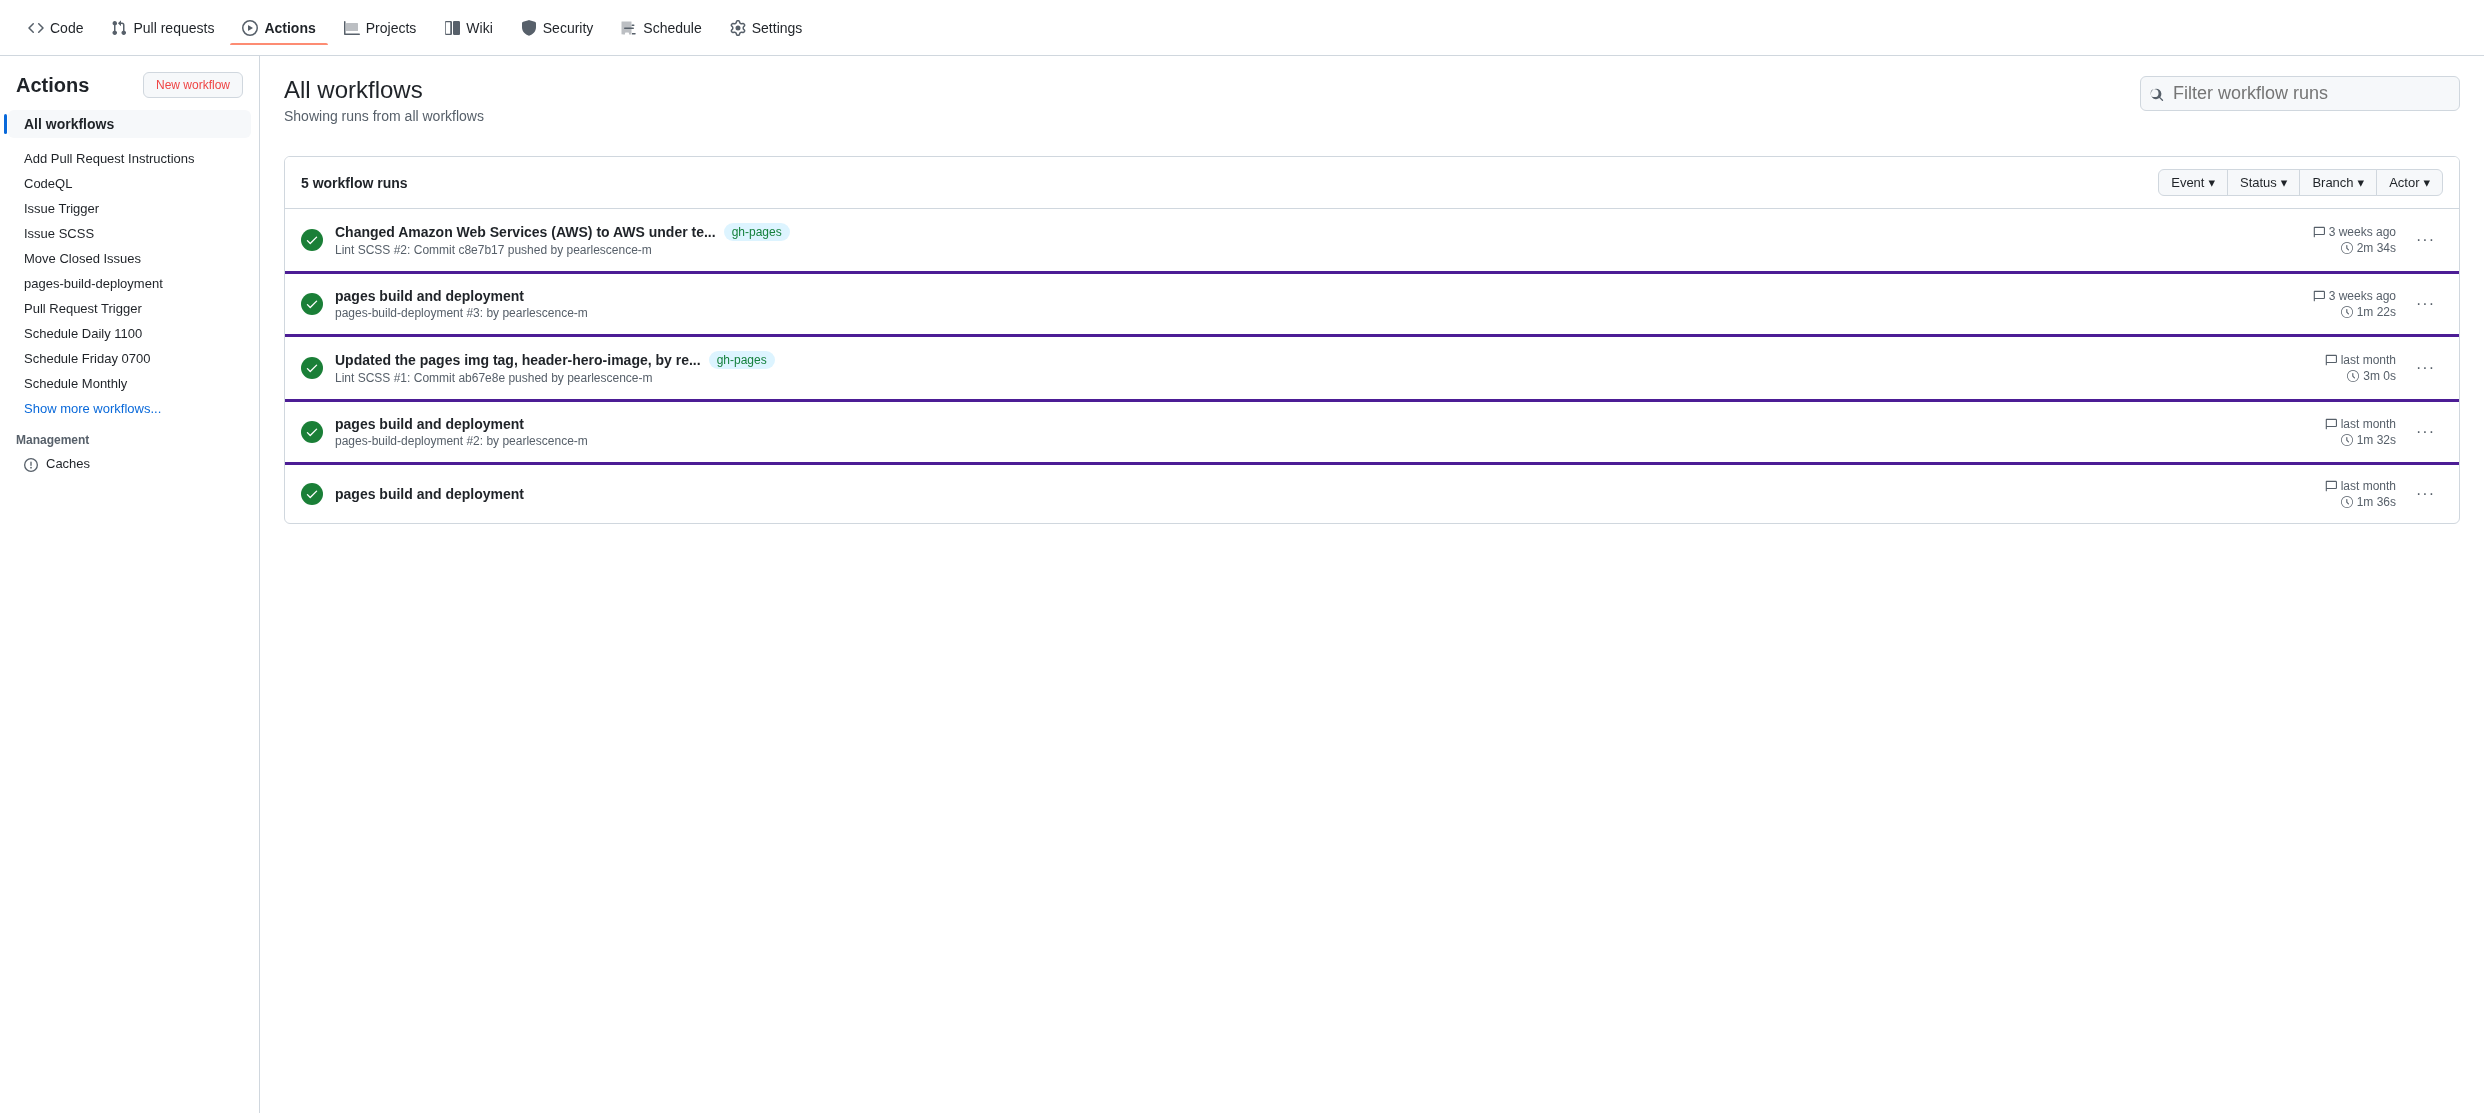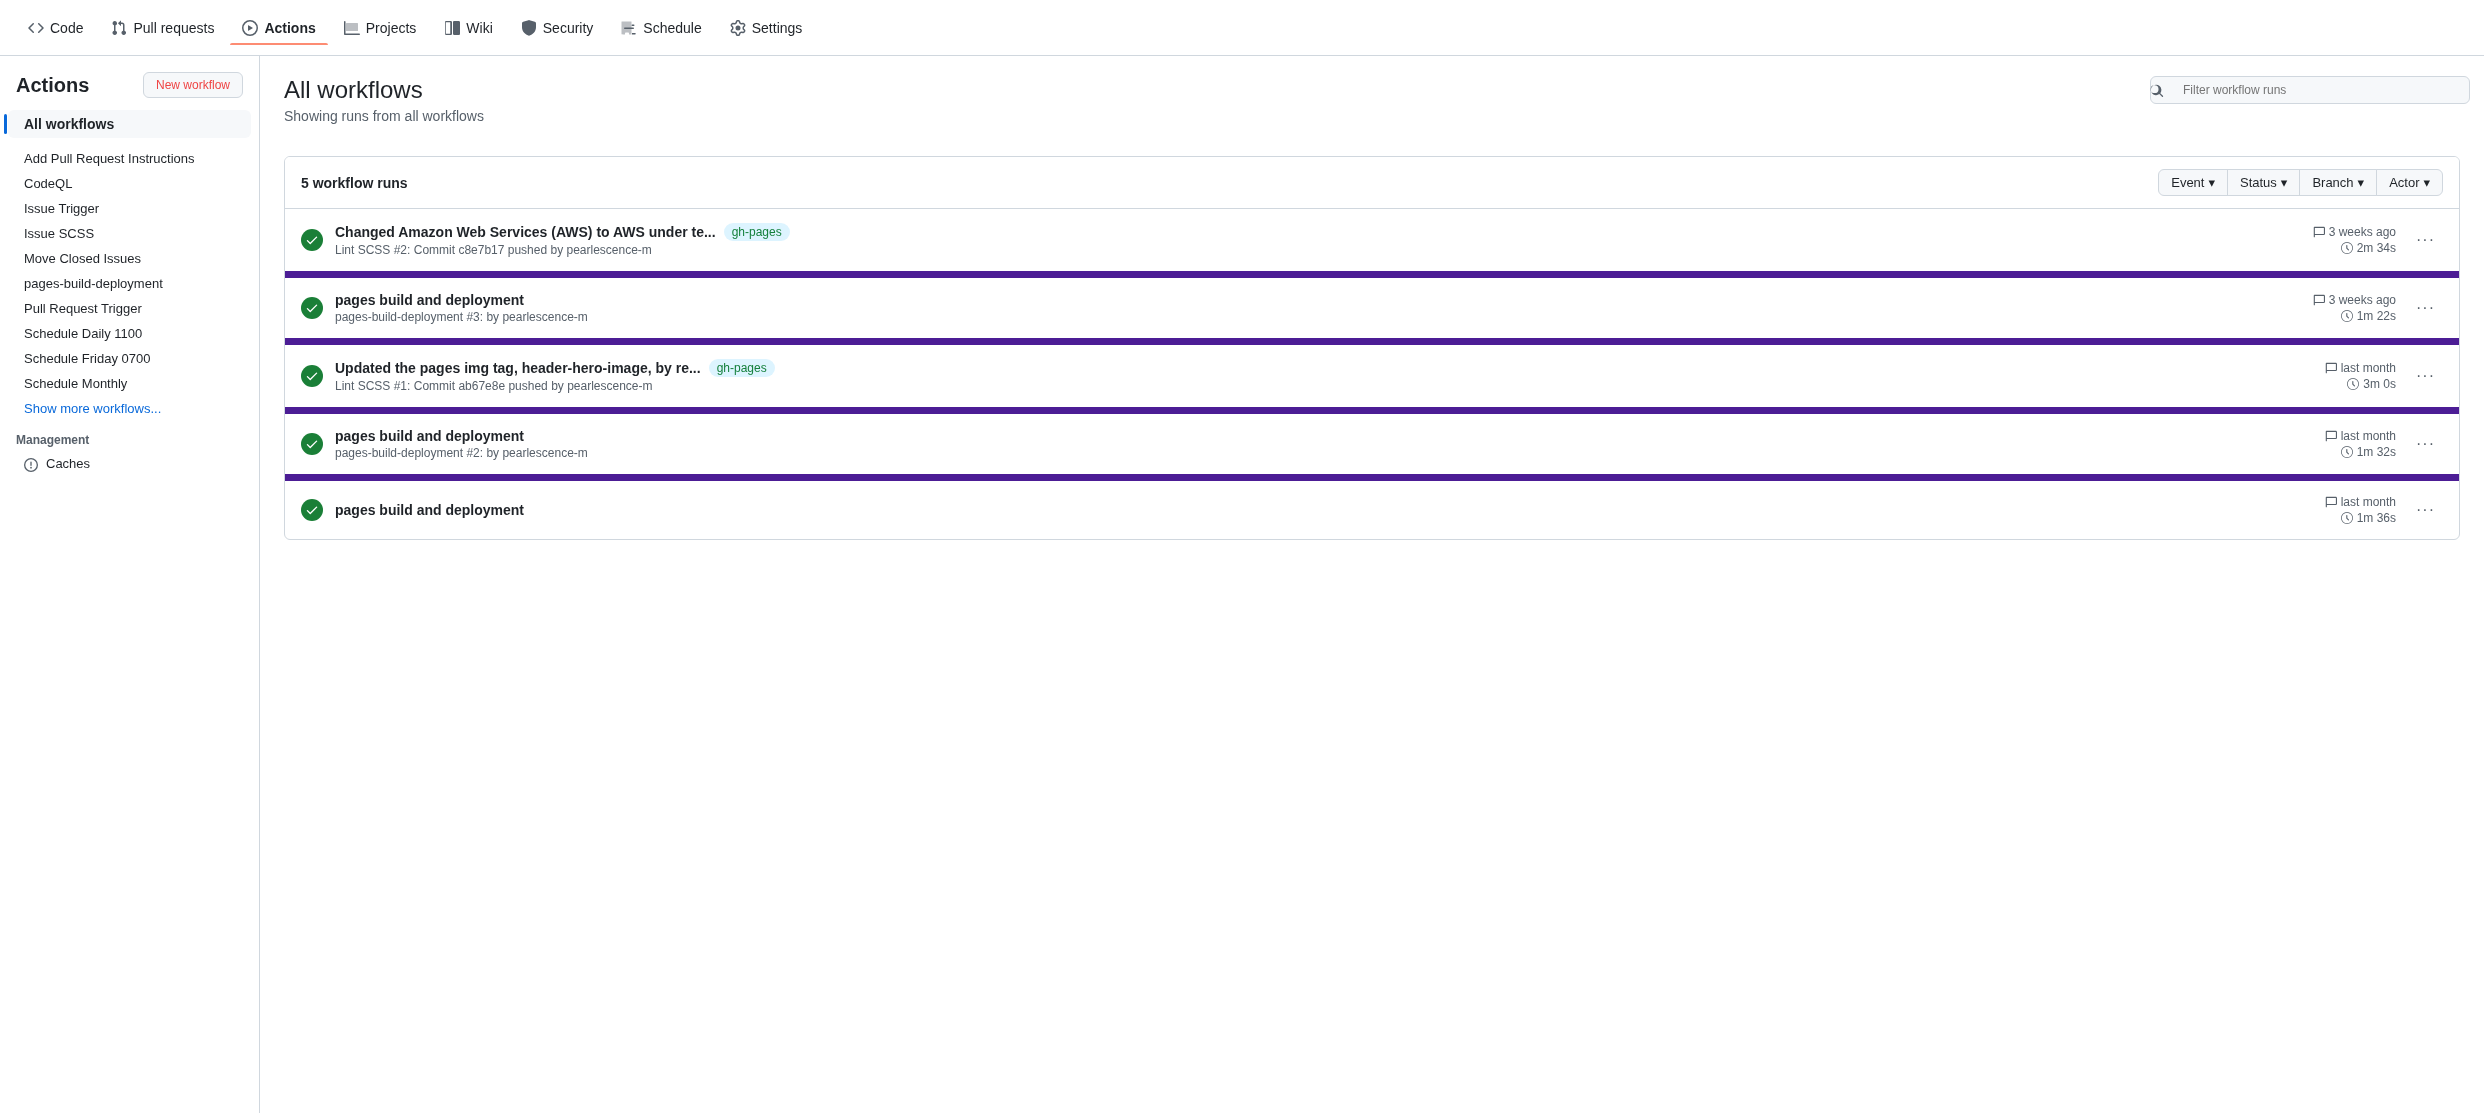--- a/index.html
+++ b/index.html
@@ -175,24 +175,23 @@
       top: 50%;
       transform: translateY(-50%);
       color: #57606a;
       font-size: 14px;
     }
     .search-input {
       width: 100%;
       padding: 6px 12px 6px 32px;
       border: 1px solid #d0d7de;
       border-radius: 6px;
-      font-size: 12px;
+      font-size: 18px;
       color: #57606a;
       background: #f6f8fa;
-      margin-left: 10px;
     }
 
     
     .runs-table {
       border: 1px solid #d0d7de;
       border-radius: 6px;
       overflow: hidden;
     }
 
     .runs-header {
@@ -224,21 +223,21 @@
       margin-left: -1px;
     }
     .filter-btn:first-child { border-radius: 6px 0 0 6px; }
     .filter-btn:last-child { border-radius: 0 6px 6px 0; }
 
     
     .run-row {
       display: flex;
       align-items: center;
       padding: 14px 16px;
-      border-bottom: 7px solid #4c1d95;
+      border-bottom: 3px solid #4c1d95;
       gap: 12px;
     }
     .run-row:last-child { border-bottom: none; }
 
     .run-status-icon {
       width: 22px;
       height: 22px;
       border-radius: 50%;
       background: #1a7f37;
       display: flex;

